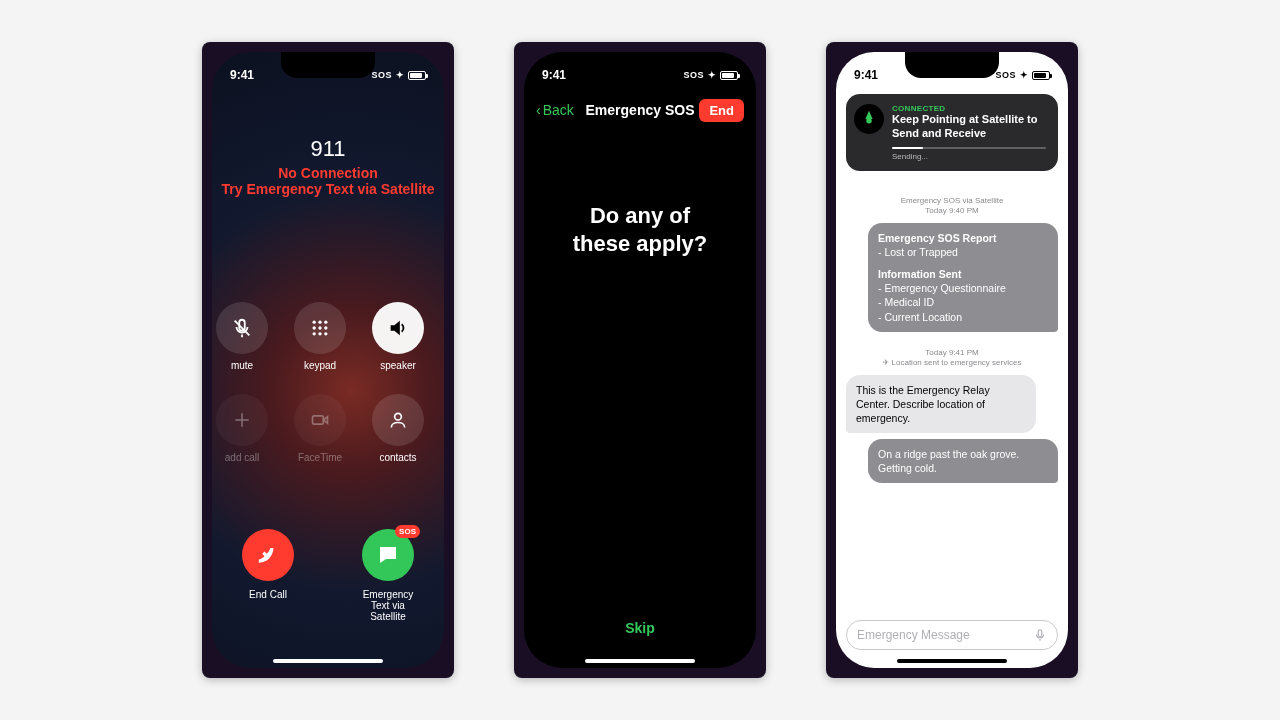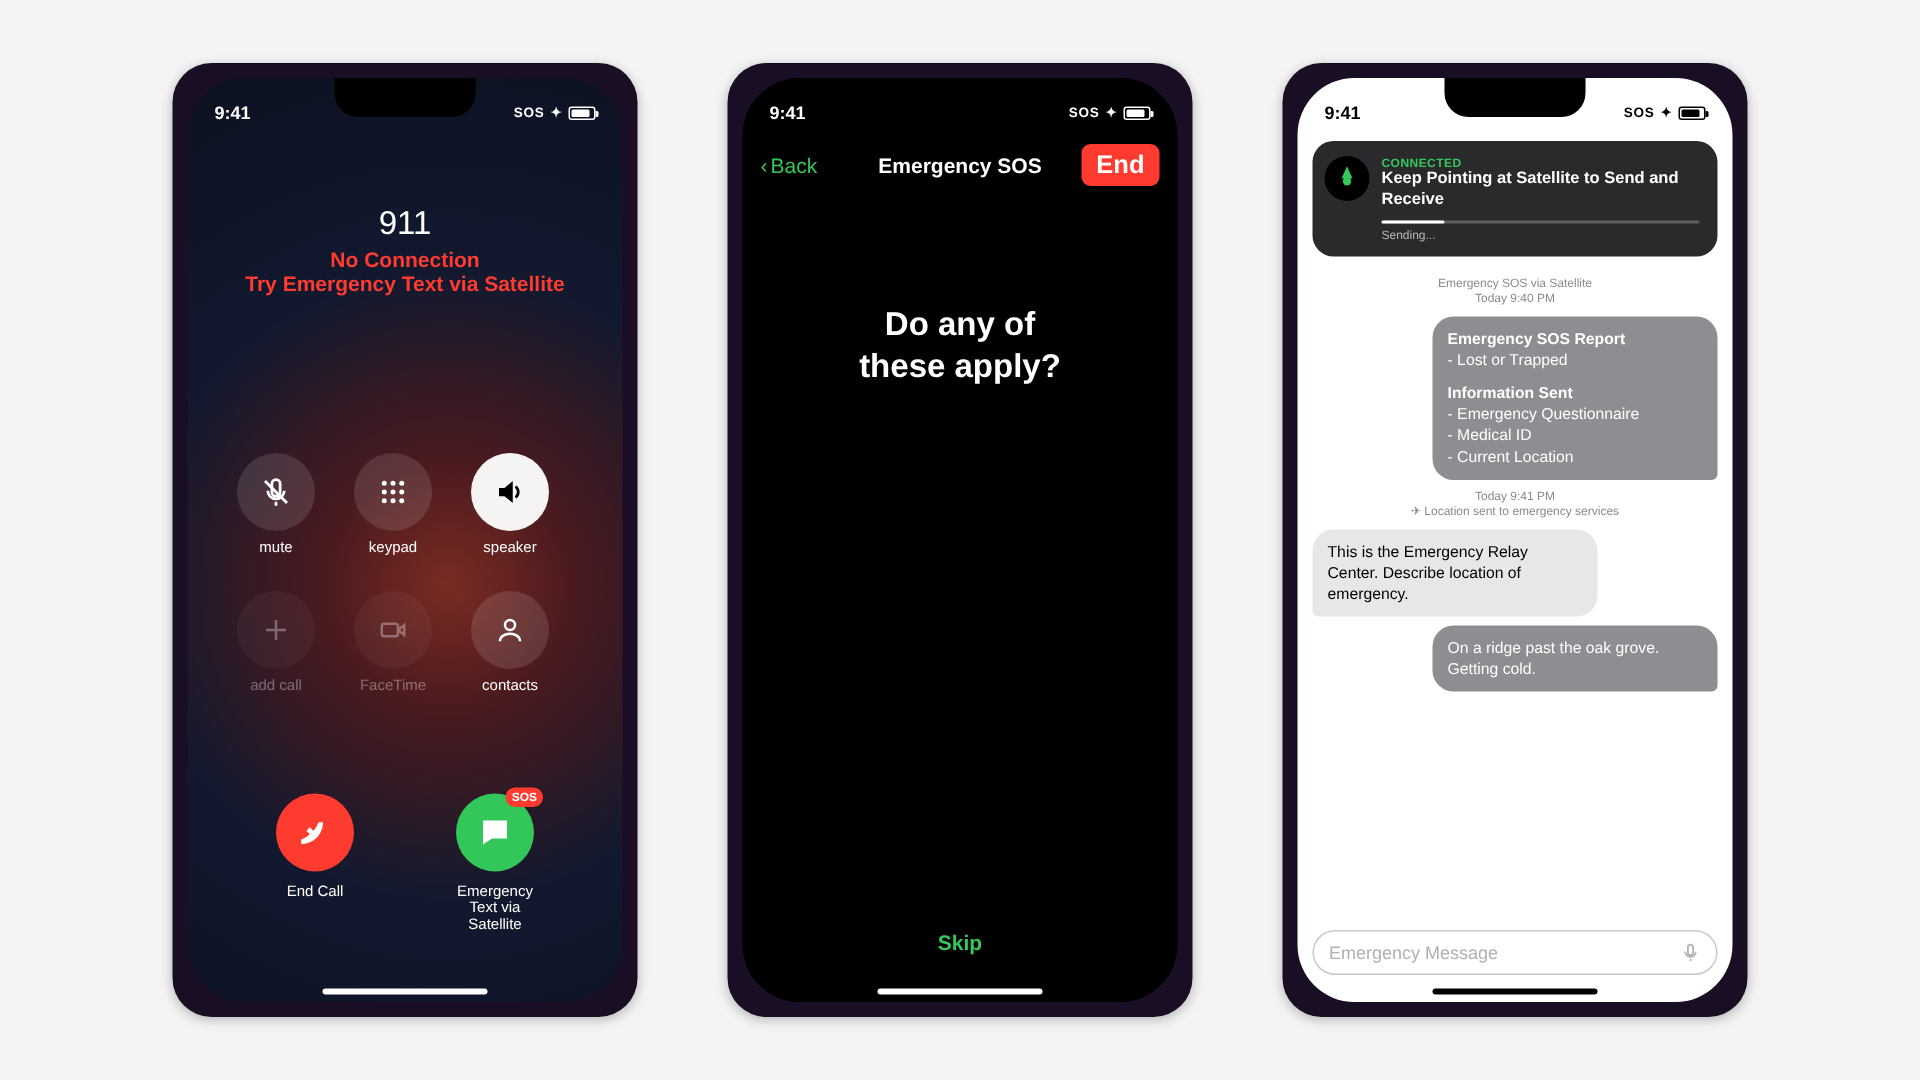--- a/index.html
+++ b/index.html
@@ -3,23 +3,23 @@
 <meta charset="utf-8">
 <style>
   * { box-sizing: border-box; margin: 0; padding: 0; }
   body {
     width: 1280px; height: 720px;
     background: #f4f4f4;
     font-family: -apple-system, "Helvetica Neue", Helvetica, Arial, sans-serif;
     display: flex; align-items: center; justify-content: center; gap: 60px;
   }
   .phone {
-    width: 310px; height: 636px;
+    width: 252px; height: 636px;
     background: #1a0e24;
-    border-radius: 26px;
+    border-radius: 8px;
     padding: 10px;
     position: relative;
     box-shadow: 0 2px 8px rgba(0,0,0,0.25);
   }
   .screen {
     width: 100%; height: 100%;
     border-radius: 38px;
     overflow: hidden;
     position: relative;
   }
@@ -73,41 +73,41 @@
   .p1-sat-badge { position:absolute; top:-4px; right:-6px; background:#ff3b30; color:#fff; font-size:8px; font-weight:700; padding:2px 4px; border-radius:8px;}
 
   
   svg { display:block; }
 
   
   .p2-screen { background:#000; color:#fff; }
   .p2-nav { position:absolute; top:40px; left:0; right:0; height:36px; display:flex; align-items:center; justify-content:space-between; padding:0 12px;}
   .p2-back { color:#34c759; font-size:14px; display:flex; align-items:center; gap:2px;}
   .p2-title { font-size:14px; font-weight:600; position:absolute; left:50%; transform:translateX(-50%);}
-  .p2-end { background:#ff3b30; color:#fff; font-size:17px; font-weight:600; padding:4px 10px; border-radius:6px;text-align:right;}
+  .p2-end { background:#ff3b30; color:#fff; font-size:13px; font-weight:600; padding:4px 10px; border-radius:6px;text-align:right;}
   .p2-q { position:absolute; top:150px; left:0; right:0; text-align:center; font-size:22px; font-weight:700; line-height:1.25;}
   .p2-opts { position:absolute; top:254px; left:22px; right:22px; display:flex; flex-direction:column; gap:10px;}
   .p2-opt { height:40px; border-radius:10px; background:#fff; color:#000; display:flex; align-items:center; justify-content:center; font-size:14px; font-weight:600;}
   .p2-opt.sel { background:#b8b8b8; }
   .p2-skip { position:absolute; bottom:32px; left:0; right:0; text-align:center; color:#34c759; font-size:14px; font-weight:600;}
 
   
   .p3-screen { background:#fff; color:#000; }
   .p3-banner {
     position:absolute; top:42px; left:10px; right:10px;
     background:#2a2a2c; color:#fff; border-radius:14px; padding:10px 12px 10px 46px;
   }
   .p3-banner-ic { position:absolute; left:8px; top:10px; width:30px; height:30px; border-radius:50%; background:#000; display:flex; align-items:center; justify-content:center;}
   .p3-b-status { color:#34c759; font-size:8px; font-weight:700; letter-spacing:.3px;}
   .p3-b-title { font-size:11px; font-weight:600; line-height:1.25;}
   .p3-b-progress { margin-top:6px; height:2px; background:rgba(255,255,255,.25); border-radius:1px; position:relative;}
   .p3-b-progress::before { content:""; position:absolute; left:0; top:0; bottom:0; width:20%; background:#fff; border-radius:1px;}
   .p3-b-sending { font-size:8px; color:#bbb; margin-top:3px;}
   .p3-thread { position:absolute; top:128px; left:0; right:0; bottom:52px; padding:0 10px; font-size:11px;}
-  .p3-stamp { text-align:center; color:#8a8a8e; font-size:8px; line-height:1.3; margin:4px 0 6px;}
+  .p3-stamp { text-align:center; color:#8a8a8e; font-size:8px; line-height:1.3; margin:16px 0 6px;}
   .p3-bubble { max-width:190px; padding:8px 10px; border-radius:14px; line-height:1.35; margin-bottom:6px; font-size:10.5px;}
   .p3-out { background:#8d8d92; color:#fff; margin-left:auto; border-bottom-right-radius:4px;}
   .p3-in  { background:#e7e7ea; color:#000; margin-right:auto; border-bottom-left-radius:4px;}
   .p3-bt { font-weight:700; }
   .p3-input {
     position:absolute; bottom:18px; left:10px; right:10px; height:30px;
     border:1px solid #c9c9cd; border-radius:16px; display:flex; align-items:center; padding:0 10px;
     color:#b0b0b5; font-size:12px; justify-content:space-between;
   }
 </style>

